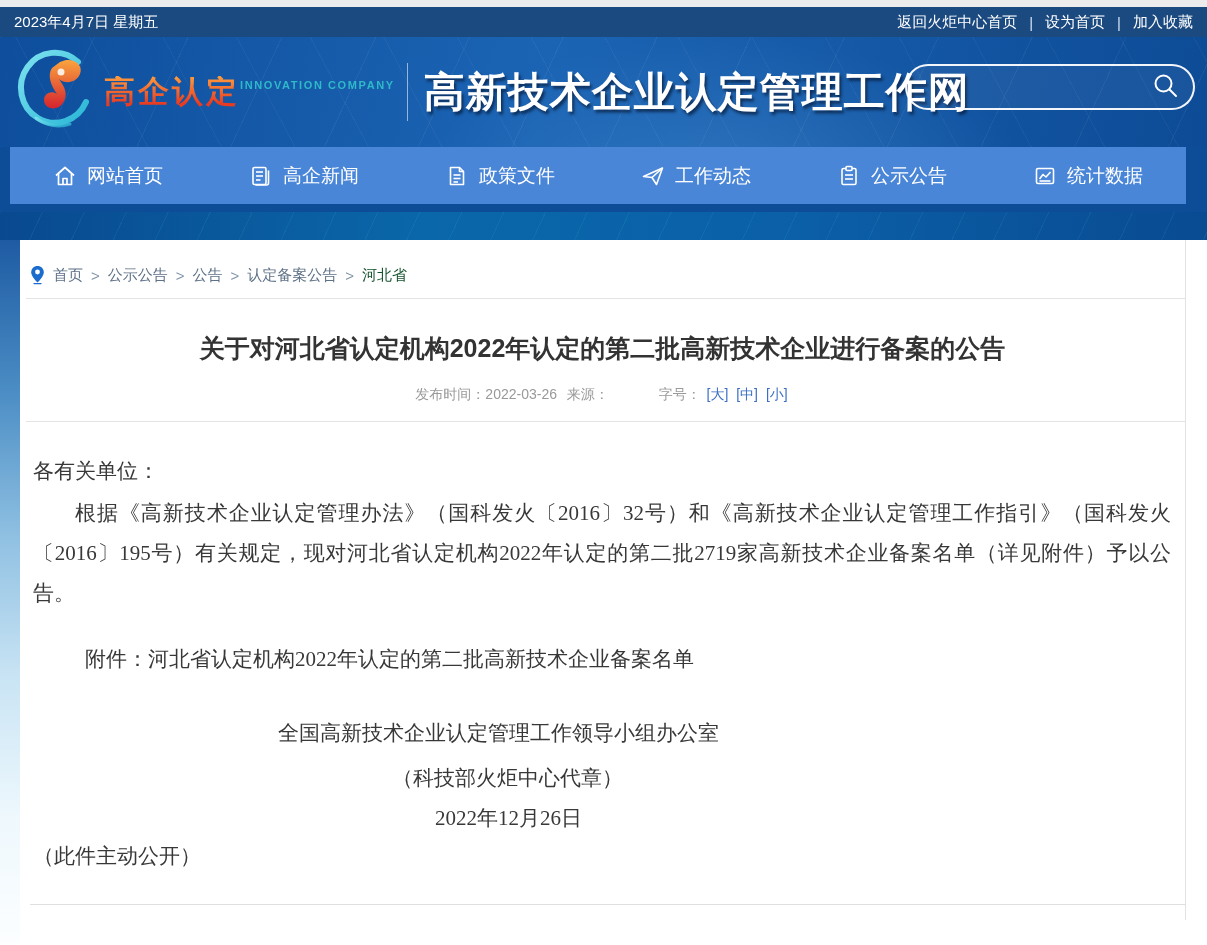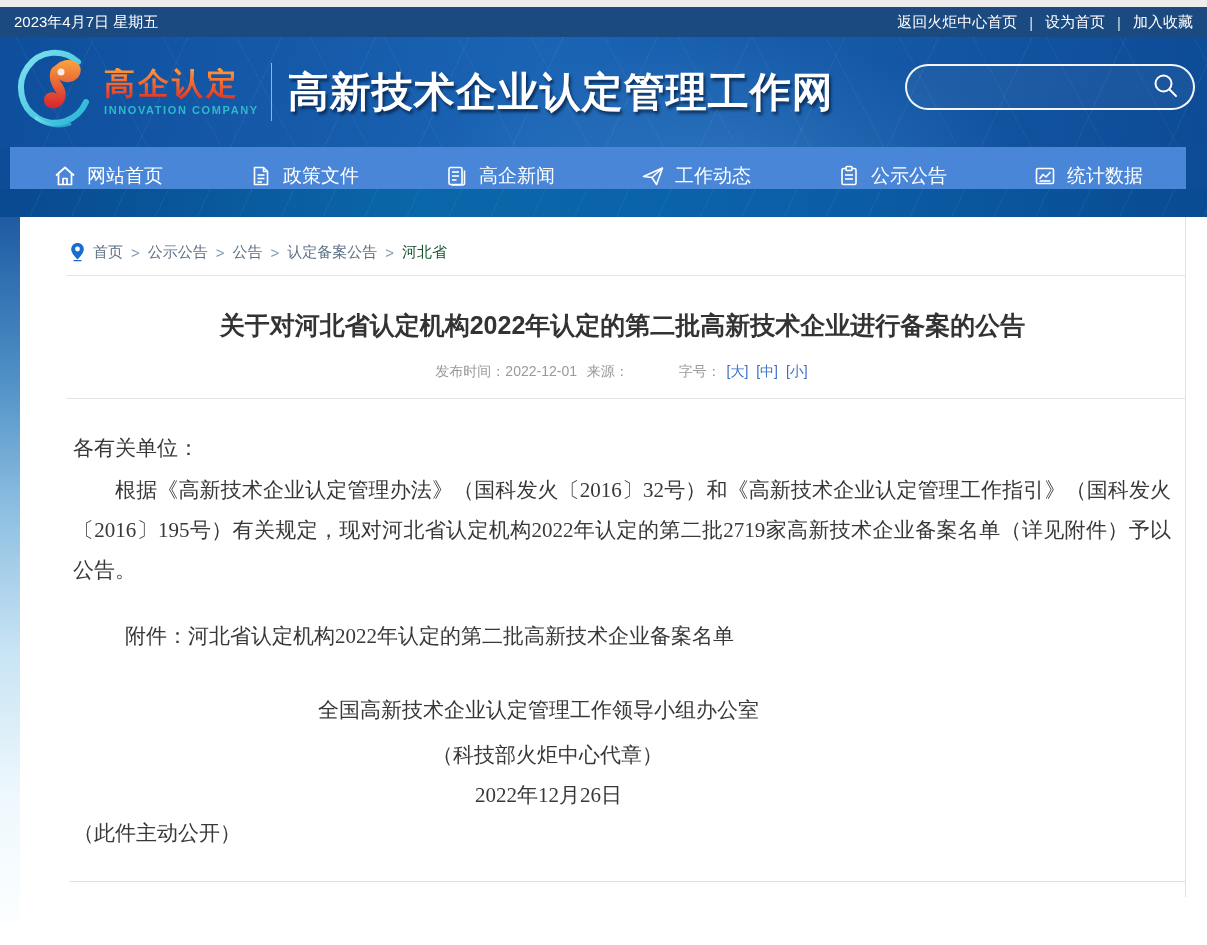--- a/index.html
+++ b/index.html
@@ -31,21 +31,21 @@
       linear-gradient(100deg,#0e4e9c 0%, #1b64b4 45%, #0d4b96 100%);
     display:flex; align-items:center;
   }
   .header::after {
     content:""; position:absolute; inset:0; pointer-events:none;
     background:
       repeating-linear-gradient(115deg, rgba(255,255,255,.05) 0 1px, transparent 1px 85px),
       repeating-linear-gradient(62deg, rgba(255,255,255,.04) 0 1px, transparent 1px 65px);
   }
   .logo { display:flex; align-items:center; margin-left:14px; gap:8px; cursor:pointer; position:relative; z-index:2; }
-  .logo-text { display:flex; flex-direction:column; }
+  .logo-text { display:flex; flex-direction:row; }
   .logo-cn {
     font-size:31px; font-weight:bold; letter-spacing:3px; line-height:1.05;
     color:#f0541e;
     background:linear-gradient(180deg,#ff9d3e 0%, #e83c22 85%);
     -webkit-background-clip:text; background-clip:text; -webkit-text-fill-color:transparent;
   }
   .logo-en { font-size:11px; font-weight:bold; color:#2fb9c9; letter-spacing:1.6px; margin-top:3px; }
   .header-divider { width:1px; height:58px; background:rgba(255,255,255,.55); margin:0 16px 0 12px; position:relative; z-index:2; }
   .site-title {
     font-family:"Liberation Serif", serif; font-weight:bold;
@@ -60,21 +60,21 @@
     display:flex; align-items:center;
     background:rgba(255,255,255,.05);
   }
   .search input {
     flex:1; min-width:0; background:transparent; border:none; outline:none;
     color:#fff; font-size:16px; padding:0 8px 0 18px;
   }
   .search-btn { border:none; background:transparent; padding:0 14px 0 0; cursor:pointer; display:flex; align-items:center; }
 
   
-  .navwrap { height:42px; background:#0d4c96; }
+  .navwrap { height:65px; background:#0d4c96; }
   .nav { margin:0 21px 0 10px; height:57px; background:#4a86d8; display:flex; }
   .nav-item {
     flex:1; display:flex; align-items:center; justify-content:center; gap:10px;
     color:#fff; font-size:19px; cursor:pointer;
   }
   .nav-icon { display:flex; align-items:center; }
 
   .substrip {
     height:28px; position:relative;
     background:linear-gradient(90deg,#09498f 0%,#0a67a9 35%,#0b60a8 65%,#094b92 100%);
@@ -85,21 +85,21 @@
   }
 
   
   .main { position:relative; background:#fff; height:705px; }
   .side-gradient {
     position:absolute; left:0; top:0; width:20px; height:705px;
     background:linear-gradient(180deg,#1e5ba3 0%, #4c8ec5 22%, #8fc0e2 42%, #c9e4f4 62%, #eef8fd 82%, #fcfeff 100%);
   }
   .content {
     margin-left:20px; width:1166px; height:680px;
-    background:#fff; border-right:1px solid #e2e2e2;padding-left:40px;
+    background:#fff; border-right:1px solid #e2e2e2;
   }
 
   .breadcrumb { padding:25px 0 0 10px; display:flex; align-items:center; gap:8px; font-size:15px; color:#5e7186; }
   .breadcrumb a { color:#5e7186; }
   .breadcrumb a.current { color:#14532d; }
   .breadcrumb .bc-sep { color:#8296a9; }
 
   .divider { border:none; border-top:1px solid #e4e4e4; margin:13px 0 0 6px; }
   .divider2 { border:none; border-top:1px solid #e4e4e4; margin:17px 0 0 6px; }
   .bottom-divider { border:none; border-top:1px solid #e0e0e0; margin:34px 0 0 10px; }
@@ -186,40 +186,40 @@
           <path d="M3 11.5 L12 3.5 L21 11.5"></path>
             <path d="M5.5 10 V20.5 H18.5 V10"></path>
             <path d="M10 20.5 V14.5 H14 V20.5"></path>
         </svg>
       </span>
       <span>网站首页</span>
     </div>
     <div class="nav-item">
       <span class="nav-icon">
         <svg width="24" height="24" viewBox="0 0 24 24" fill="none" stroke="#fff" stroke-width="1.6" stroke-linejoin="round">
+          <rect x="4" y="3.5" width="13" height="17" rx="1.5"></rect>
+          <path d="M19.5 6.5 V19 a2 2 0 0 1 -2 2 H6.5"></path>
+          <line x1="7" y1="8" x2="14" y2="8"></line>
+            <line x1="7" y1="12" x2="14" y2="12"></line>
+            <line x1="7" y1="16" x2="11.5" y2="16"></line>
+        </svg>
+      </span>
+      <span>高企新闻</span>
+    </div>
+    <div class="nav-item">
+      <span class="nav-icon">
+        <svg width="24" height="24" viewBox="0 0 24 24" fill="none" stroke="#fff" stroke-width="1.6" stroke-linejoin="round">
           <path d="M5.5 3.5 H14.5 L18.5 7.5 V20.5 H5.5 Z"></path>
           <path d="M14.5 3.5 V7.5 H18.5"></path>
           <line x1="8.5" y1="11" x2="15.5" y2="11"></line>
             <line x1="8.5" y1="14.5" x2="15.5" y2="14.5"></line>
             <line x1="8.5" y1="18" x2="13" y2="18"></line>
         </svg>
       </span>
       <span>政策文件</span>
-    </div>
-    <div class="nav-item">
-      <span class="nav-icon">
-        <svg width="24" height="24" viewBox="0 0 24 24" fill="none" stroke="#fff" stroke-width="1.6" stroke-linejoin="round">
-          <rect x="4" y="3.5" width="13" height="17" rx="1.5"></rect>
-          <path d="M19.5 6.5 V19 a2 2 0 0 1 -2 2 H6.5"></path>
-          <line x1="7" y1="8" x2="14" y2="8"></line>
-            <line x1="7" y1="12" x2="14" y2="12"></line>
-            <line x1="7" y1="16" x2="11.5" y2="16"></line>
-        </svg>
-      </span>
-      <span>高企新闻</span>
     </div>
     <div class="nav-item">
       <span class="nav-icon">
         <svg width="24" height="24" viewBox="0 0 24 24" fill="none" stroke="#fff" stroke-width="1.6" stroke-linejoin="round">
           <path d="M2.5 12.5 L21.5 4 L15.5 20.5 L11 13.5 Z"></path>
             <line x1="11" y1="13.5" x2="21.5" y2="4"></line>
         </svg>
       </span>
       <span>工作动态</span>
     </div>
@@ -270,21 +270,21 @@
       <a href="#">认定备案公告</a>
       <span class="bc-sep">&gt;</span>
       <a href="#" class="current">河北省</a>
     </div>
 
     <hr class="divider">
 
     <div class="article-title">关于对河北省认定机构2022年认定的第二批高新技术企业进行备案的公告</div>
 
     <div class="article-meta">
-      <span>发布时间：</span><span>2022-12-01</span>
+      <span>发布时间：</span><span>2022-03-26</span>
       <span style="margin-left:6px;">来源：</span>
       <span class="meta-gap"></span>
       <span>字号：</span>
       <span class="size-btn">[大]</span>
       <span class="size-btn">[中]</span>
       <span class="size-btn">[小]</span>
     </div>
 
     <hr class="divider2">
 

